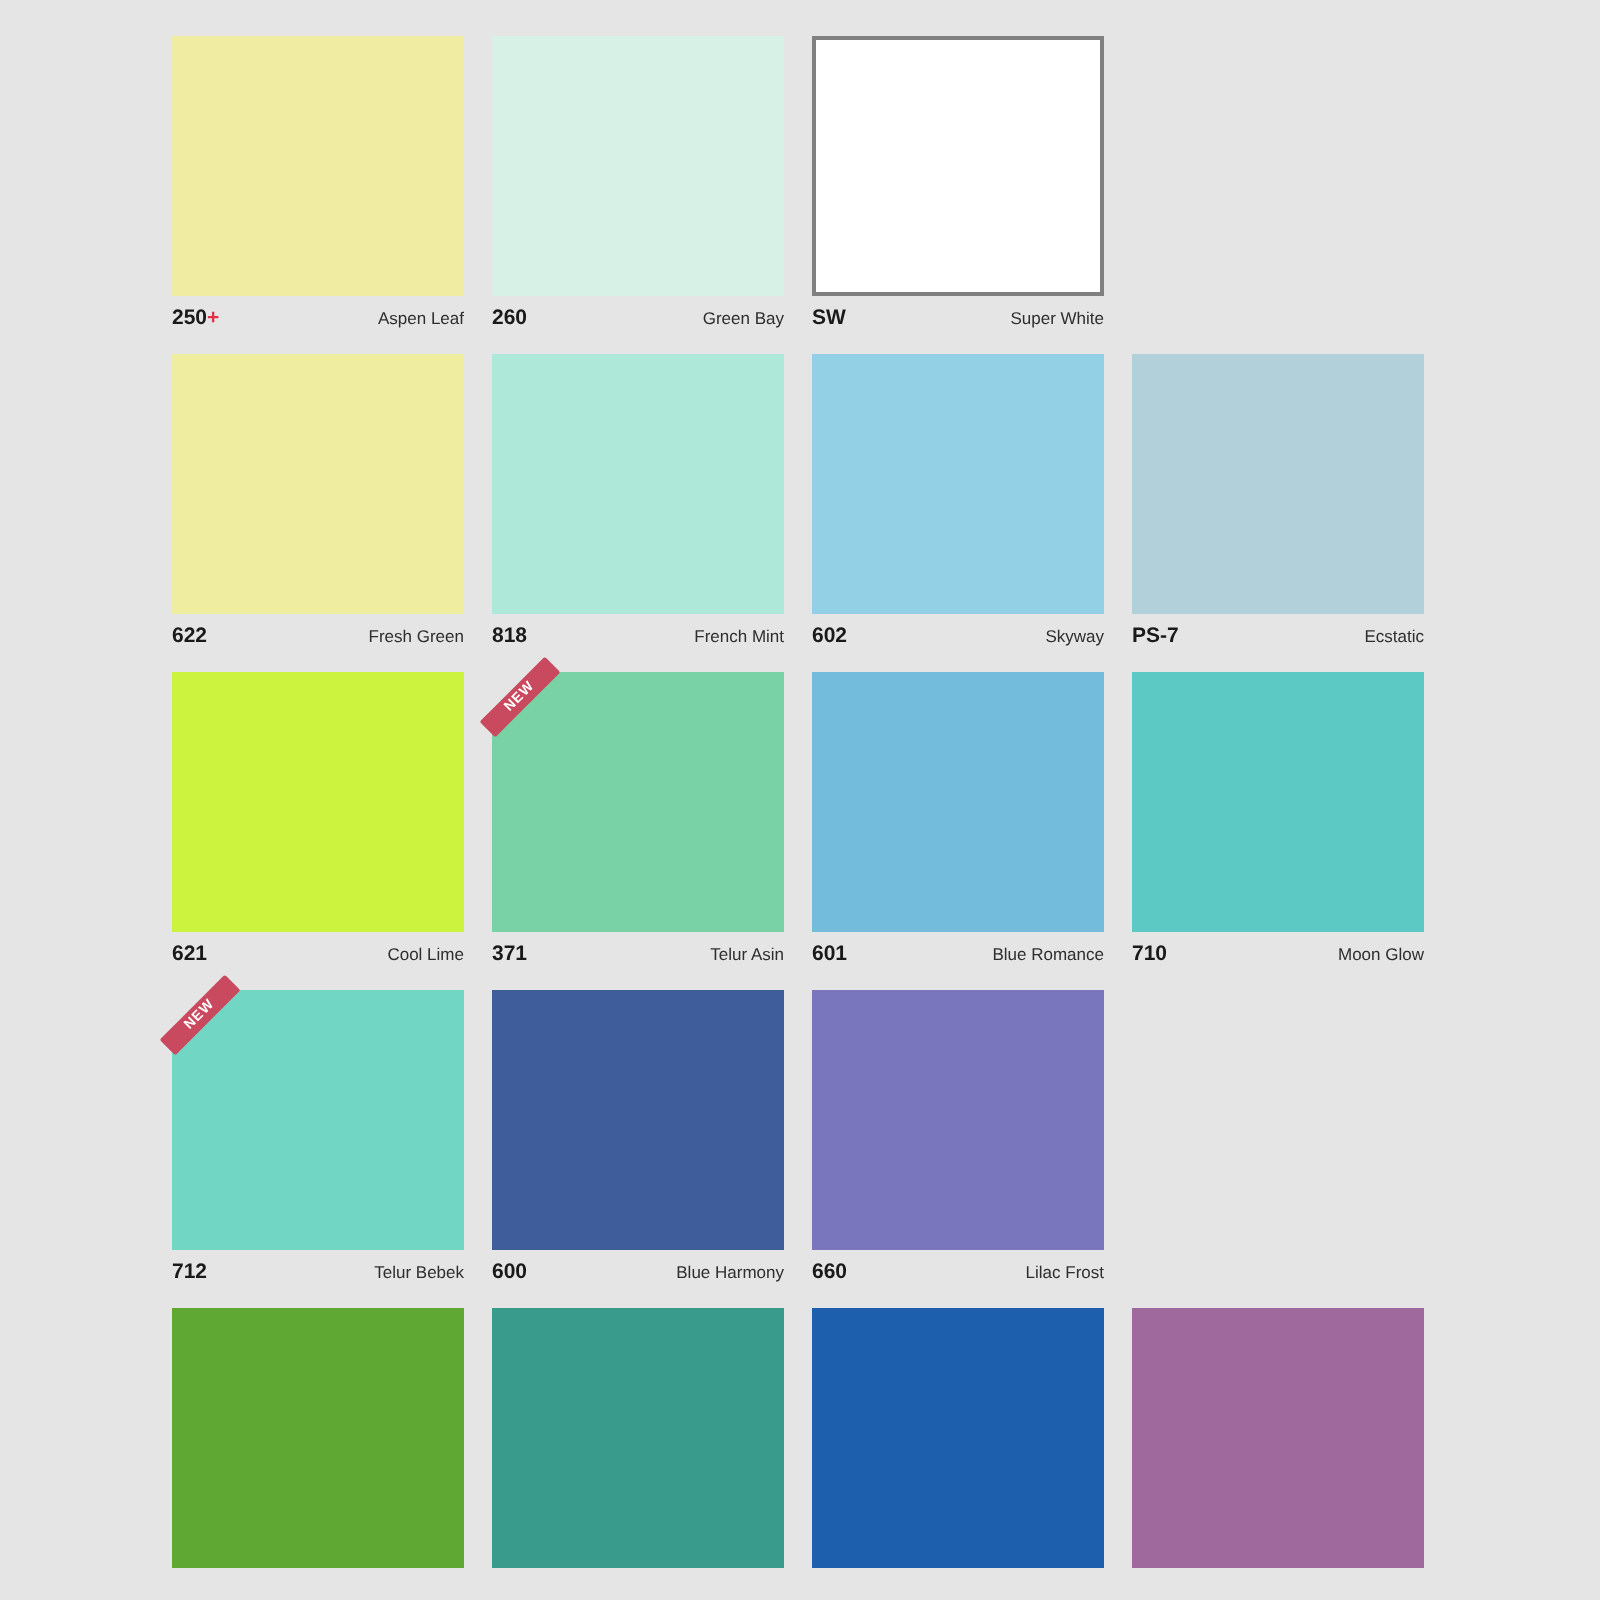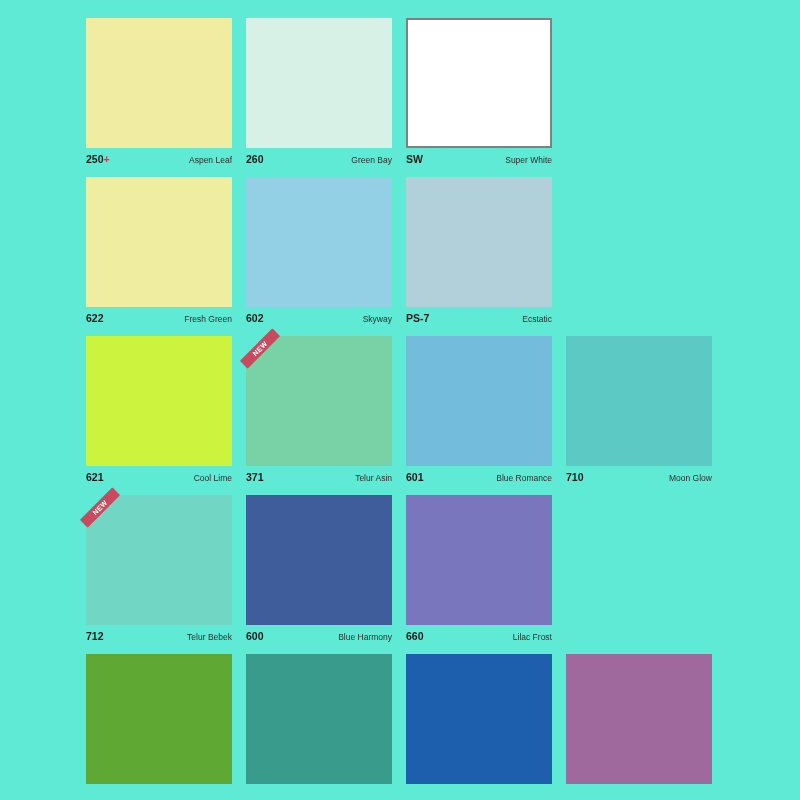--- a/index.html
+++ b/index.html
@@ -14,21 +14,21 @@
     font-family: "Liberation Sans", sans-serif;
     position: relative;
   }
 
   #chart {
     position: absolute;
     left: 0;
     top: 0;
     width: 800px;
     height: 800px;
-    background: #5eead4;
+    background: #e5e5e5;
     text-decoration: underline;
   }
 
   .grid {
     position: absolute;
     left: 86px;
     top: 18px;
     width: 628px;
   }
 
@@ -143,20 +143,27 @@
 
     <div class="row">
       <div class="cell">
         <div class="swatch" style="background-color: rgb(238, 237, 160);"></div>
         <div class="label">
           <span class="code"><span>622</span><span class="plus"></span></span>
           <span class="name">Fresh Green</span>
         </div>
       </div>
       <div class="cell">
+        <div class="swatch" style="background-color: rgb(174, 232, 217);"></div>
+        <div class="label">
+          <span class="code"><span>818</span><span class="plus"></span></span>
+          <span class="name">French Mint</span>
+        </div>
+      </div>
+      <div class="cell">
         <div class="swatch" style="background-color: rgb(147, 207, 229);"></div>
         <div class="label">
           <span class="code"><span>602</span><span class="plus"></span></span>
           <span class="name">Skyway</span>
         </div>
       </div>
       <div class="cell">
         <div class="swatch" style="background-color: rgb(178, 208, 218);"></div>
         <div class="label">
           <span class="code"><span>PS-7</span><span class="plus"></span></span>

